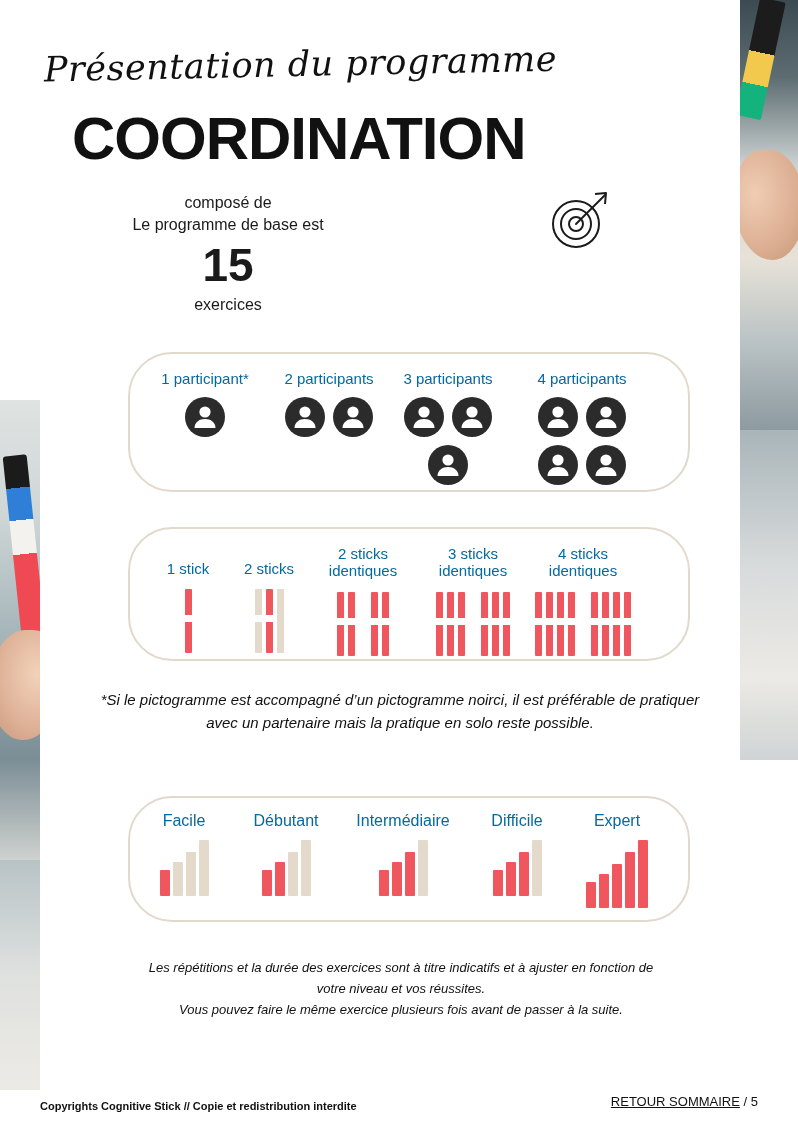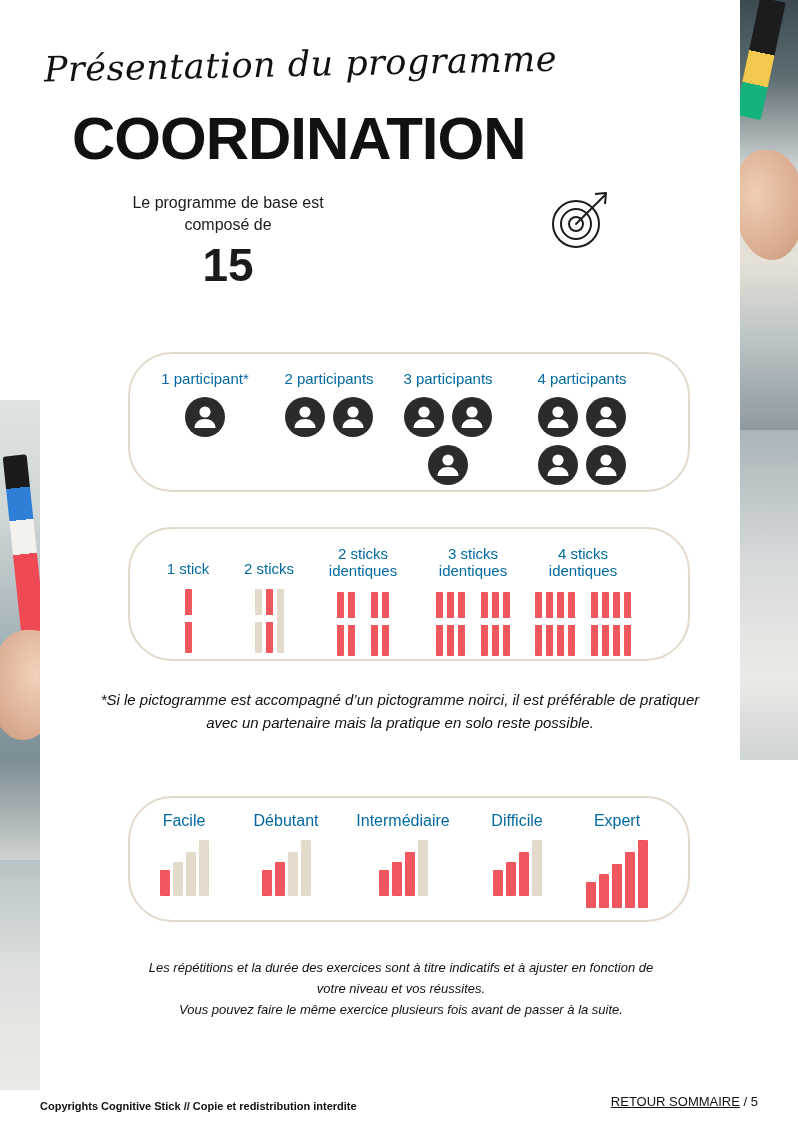--- a/index.html
+++ b/index.html
@@ -164,23 +164,24 @@
   <div class="corner-left-mid"></div>
   <div class="white-bottom"></div>
 </div>
 
 <div class="content">
 
   <div class="script-title">Présentation du programme</div>
   <div class="main-title">COORDINATION</div>
 
   <div class="intro-block">
+    <div>composé de</div>
     <div>Le programme de base est</div>
-    <div>composé de</div>
     <div class="big-number">15</div>
+    <div class="small-word">exercices</div>
   </div>
 
   <div class="goal-block">
     <span class="goal-icon">
       <svg width="66" height="62" viewBox="0 0 66 62" fill="none">
         <circle cx="29" cy="34" r="23" stroke="#1b1b1b" stroke-width="2"></circle>
         <circle cx="29" cy="34" r="15" stroke="#1b1b1b" stroke-width="2"></circle>
         <circle cx="29" cy="34" r="7" stroke="#1b1b1b" stroke-width="2"></circle>
         <path d="M29 34 L58 5" stroke="#1b1b1b" stroke-width="2" stroke-linecap="round"></path>
         <path d="M48 4 L59 3 L58 14" stroke="#1b1b1b" stroke-width="2" fill="none" stroke-linejoin="round"></path>

